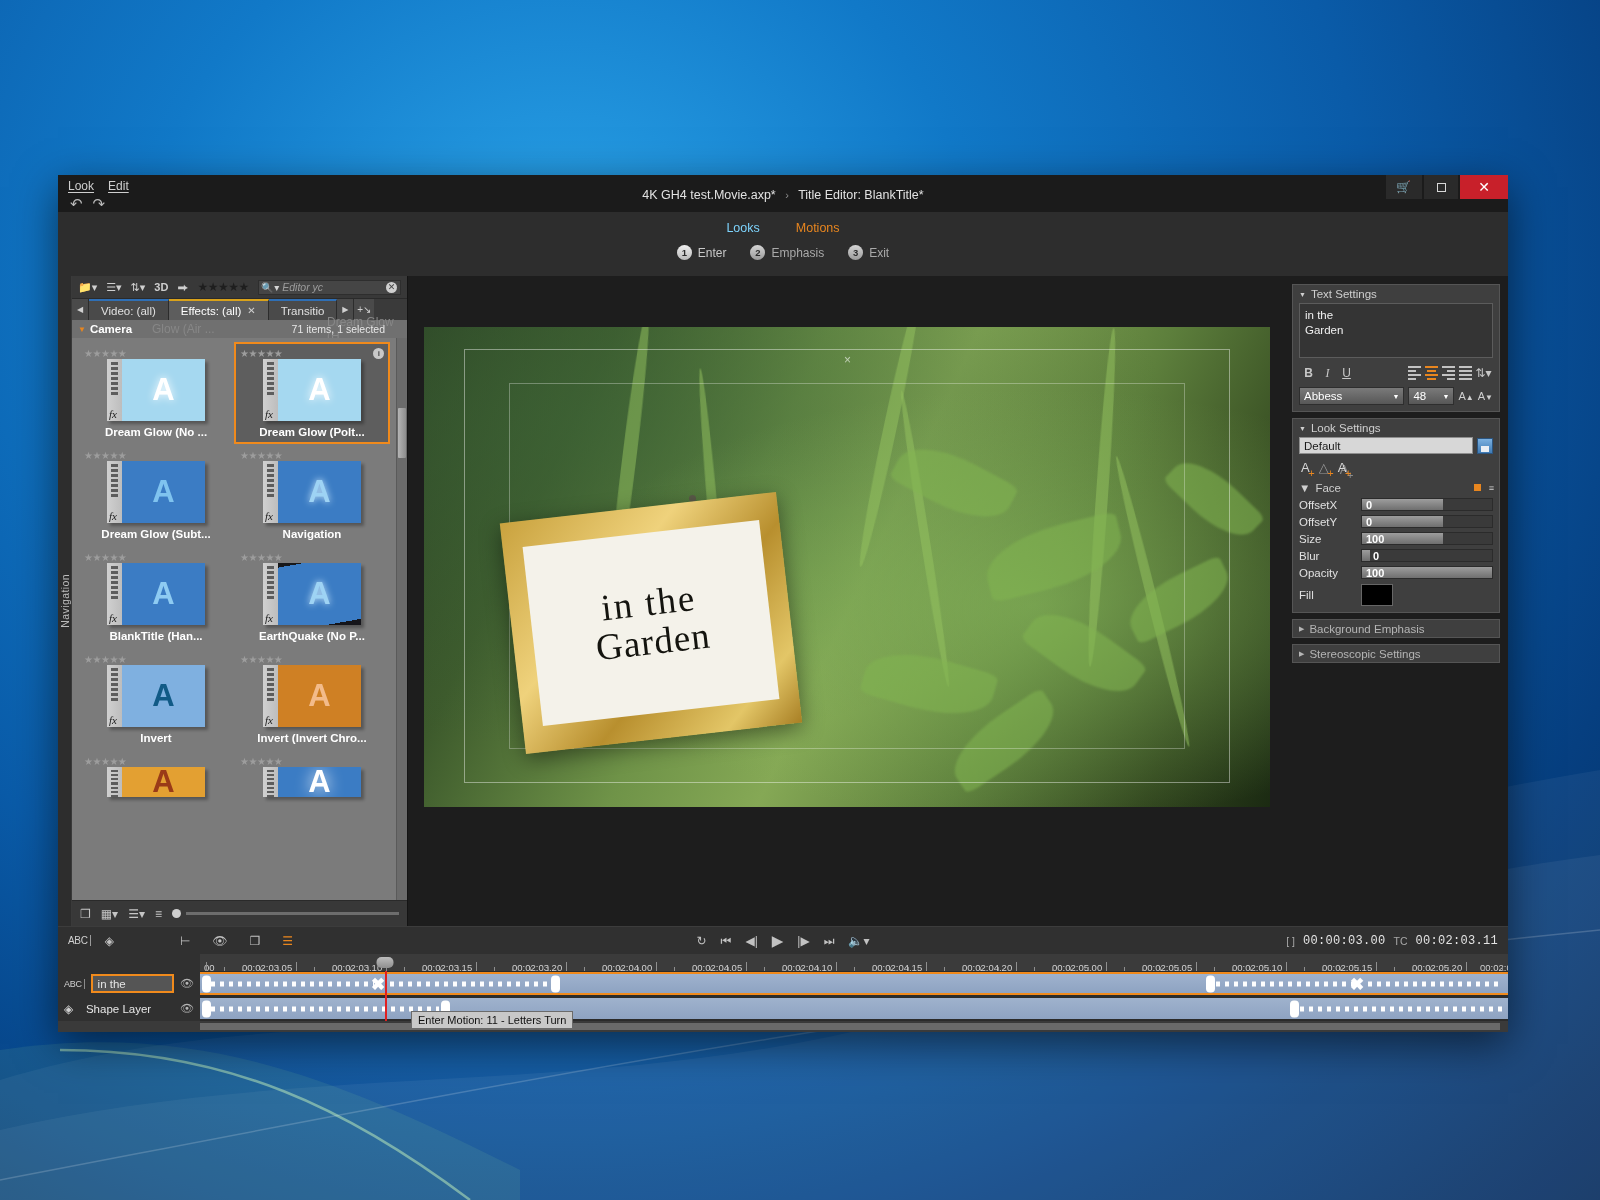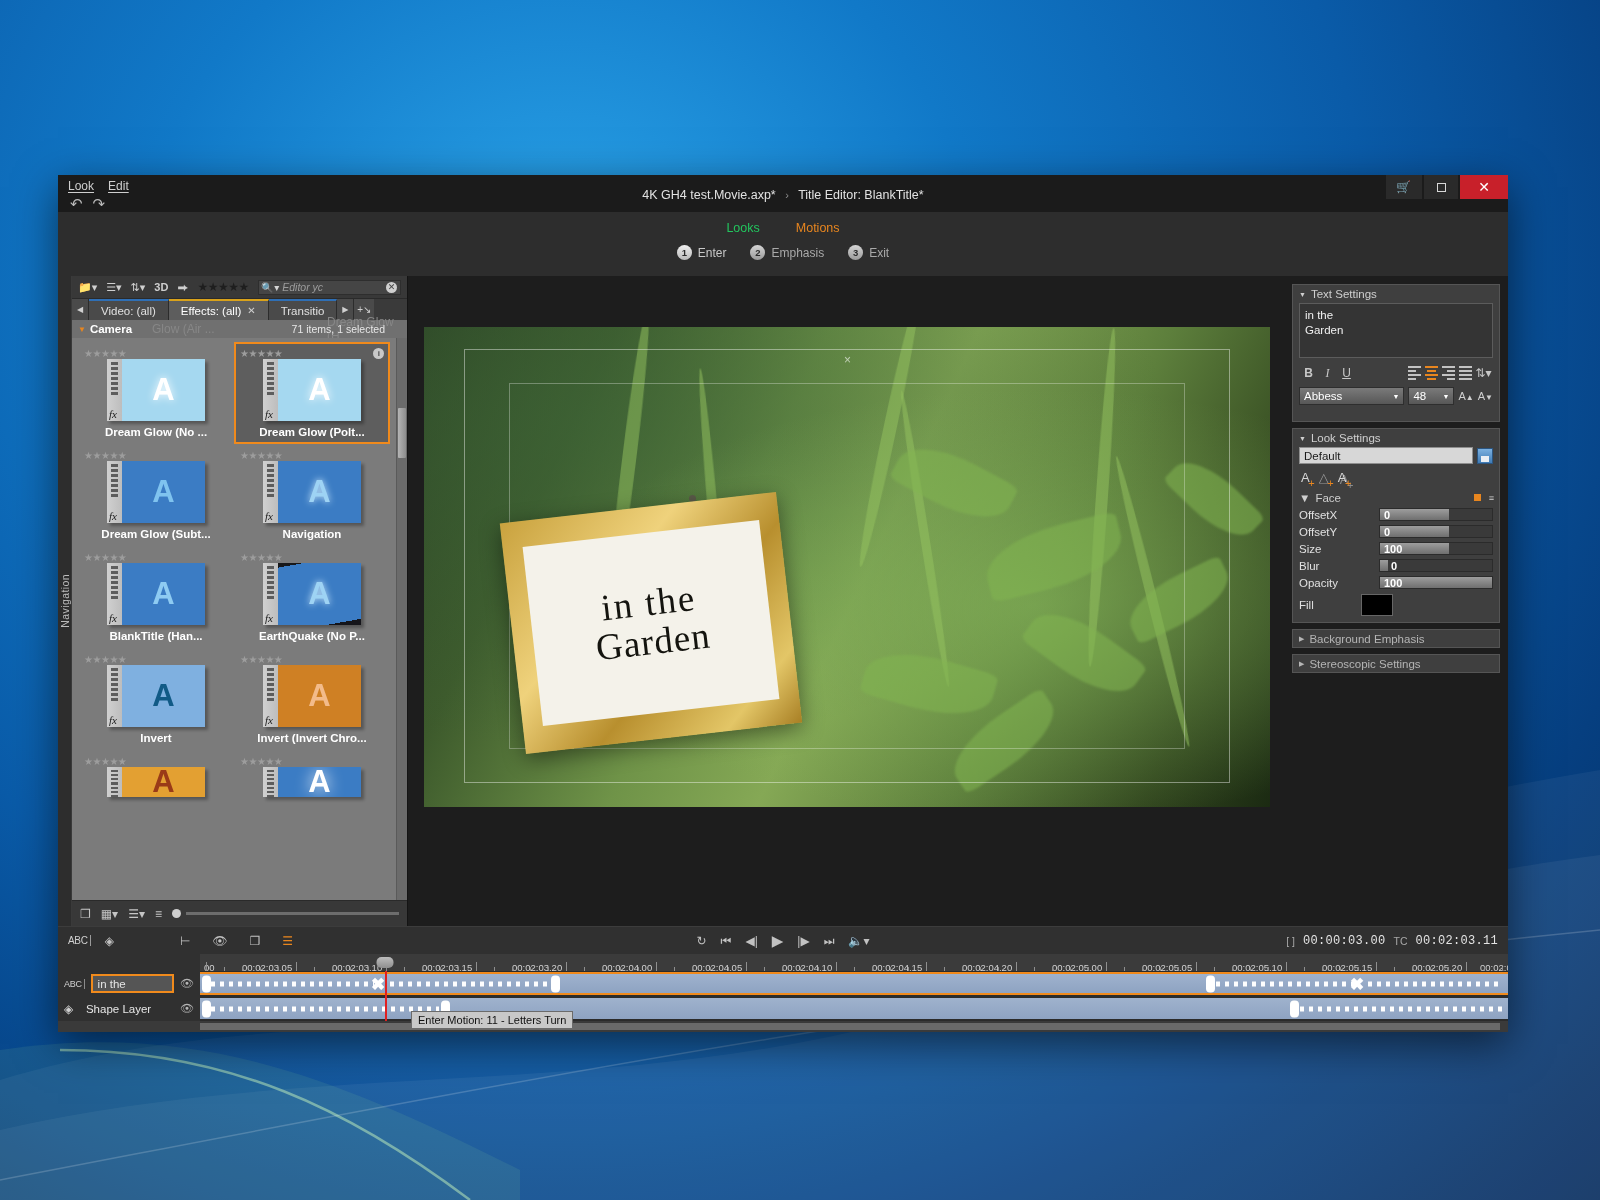--- a/index.html
+++ b/index.html
@@ -45,21 +45,21 @@
     font-size: 12px; color: #d8d8d8;
   }
   .win-btn.cart { background: #2a2a2a; width: 36px;}
   .win-btn.max { background: #2a2a2a; margin-left: 2px; }
   .win-btn.close { background: #c8202a; color: #fff; width: 48px; margin-left: 2px; font-size: 14px; }
   .win-btn .sqr { width: 9px; height: 9px; border: 1.5px solid #d8d8d8; }
 
   
   .mode-bar { background: #2d2d2d; height: 64px; position: relative; flex-shrink: 0; }
   .mode-tabs { display: flex; justify-content: center; gap: 36px; padding-top: 9px; }
-  .mode-tab { font-size: 12.5px; color: #22c55e; cursor: pointer; }
+  .mode-tab { font-size: 12.5px; color: #7dd3fc; cursor: pointer; }
   .mode-tab.active { color: #e8861f; }
   .step-row { display: flex; justify-content: center; gap: 24px; margin-top: 10px; }
   .step { display: flex; align-items: center; gap: 6px; font-size: 12px; color: #a9a9a9; }
   .step .num {
     width: 15px; height: 15px; border-radius: 50%;
     background: linear-gradient(#d4d4d4,#9a9a9a); color: #2a2a2a;
     font-size: 9.5px; display: flex; align-items: center; justify-content: center; font-weight: bold;
   }
   .step.active .num { background: linear-gradient(#f0f0f0,#b9b9b9); }
   .step.active { color: #c9c9c9; }
@@ -225,21 +225,21 @@
   }
   .fmt-row { display: flex; align-items: center; gap: 0px; padding: 0 6px 5px 6px; }
   .fmt-btn { width: 19px; height: 18px; display: flex; align-items: center; justify-content: center; font-size: 12px; color: #c8c8c8; }
   .fmt-btn.b { font-weight: bold; }
   .fmt-btn.i { font-style: italic; font-family: "Liberation Serif", serif; }
   .fmt-btn.u { text-decoration: underline; }
   .alignbtn { width: 17px; height: 16px; display: flex; flex-direction: column; justify-content: center; gap: 2px; padding: 0 2px; }
   .alignbtn i { display: block; height: 2px; background: #c3c3c3; }
   .alignbtn.active i { background: #e8861f; }
   .spacer { flex: 1; }
-  .font-row { display: flex; gap: 4px; padding: 0 6px 16px 6px; align-items: center; }
+  .font-row { display: flex; gap: 4px; padding: 0 6px 6px 6px; align-items: center; }
   .combo {
     height: 18px; background: linear-gradient(#7a7a7a,#575757); border: 1px solid #2e2e2e;
     display: flex; align-items: center; padding: 0 4px; font-size: 11.5px; color: #fff; gap: 4px;
   }
   .combo .cv { flex: 1; white-space: nowrap; overflow: hidden; }
   .combo .ca { font-size: 7px; }
   .combo.font { flex: 1; min-width: 0; }
   .combo.size { width: 46px; }
   .aa-btn { font-size: 11px; color: #d0d0d0; display: flex; align-items: flex-end; }
   .aa-btn sup { font-size: 8px; }
@@ -258,21 +258,21 @@
   .aa3 .itm .plus { position: absolute; bottom: -4px; right: -5px; color: #e8861f; font-size: 11px; }
   .aa3 .itm.hollow { color: #9d9d9d; }
   .aa3 .itm.shadow { text-shadow: 2px 2px 0 #8d8d8d; }
 
   .face-head {
     height: 17px; display: flex; align-items: center; gap: 5px; padding: 0 6px;
     font-size: 11.5px; color: #cfcfcf; background: #3f3f3f; position: relative;
   }
   .face-head .rightdot { position: absolute; right: 18px; width: 7px; height: 7px; background: #e8861f; }
   .face-head .rightbars { position: absolute; right: 5px; color: #cfcfcf; font-size: 9px; }
-  .prow { display: flex; align-items: center; height: 17px; padding: 0 6px; gap: 24px; }
+  .prow { display: flex; align-items: center; height: 17px; padding: 0 6px; gap: 6px; }
   .prow .plabel { width: 56px; font-size: 11.5px; color: #e0e0e0; }
   .pctl { flex: 1; display: flex; height: 13px; border: 1px solid #2b2b2b; }
   .pctl .pval {
     background: linear-gradient(#9d9d9d,#6f6f6f); font-size: 11px; color: #fff;
     padding: 0 4px; display: flex; align-items: center; font-weight: bold;
   }
   .pctl .ptrack { flex: 1; background: #3a3a3a; }
   .fill-row { display: flex; align-items: center; padding: 3px 6px 6px 6px; gap: 6px; }
   .fill-row .plabel { width: 56px; font-size: 11.5px; color: #e0e0e0; }
   .swatch { width: 32px; height: 22px; background: #000; border: 1px solid #666; }

